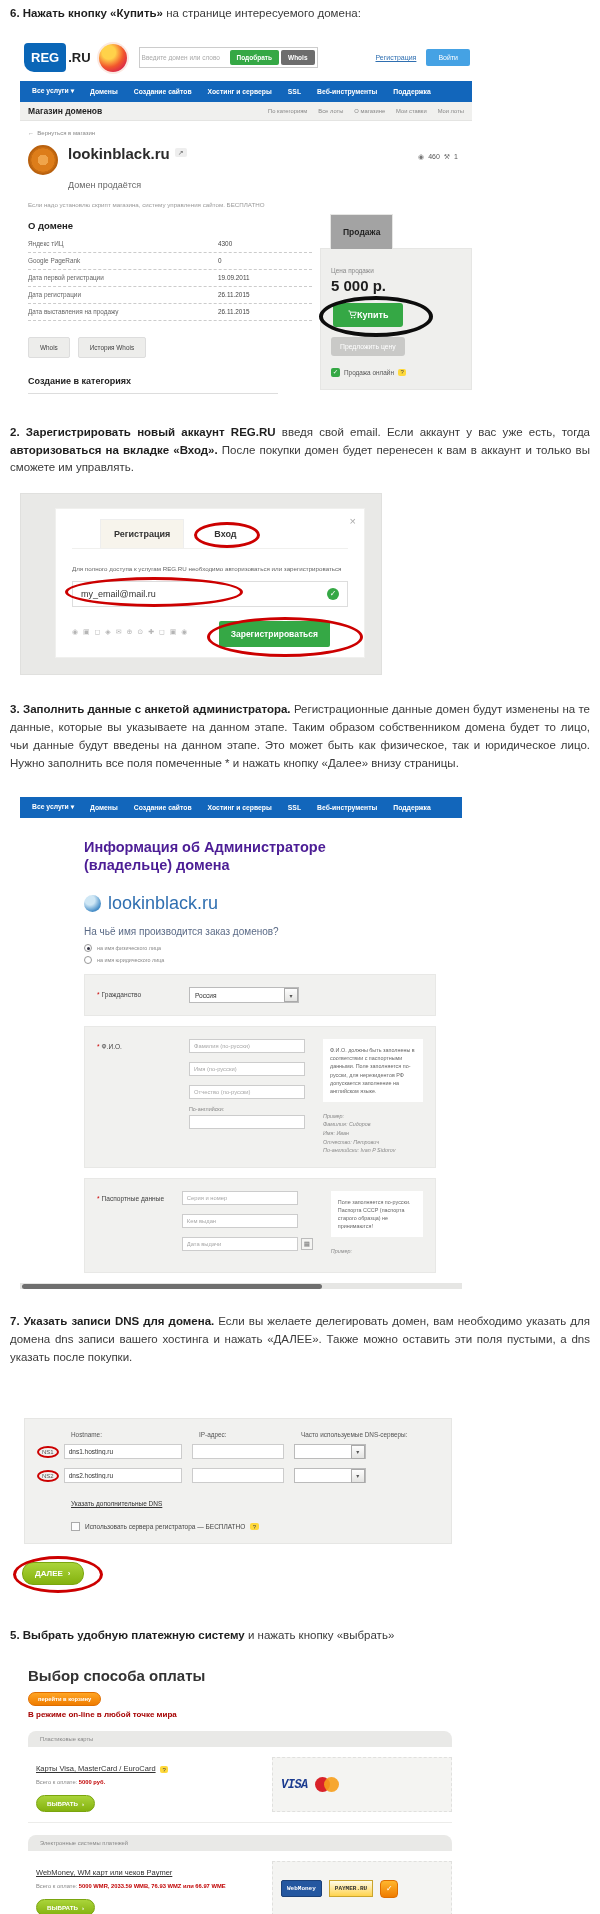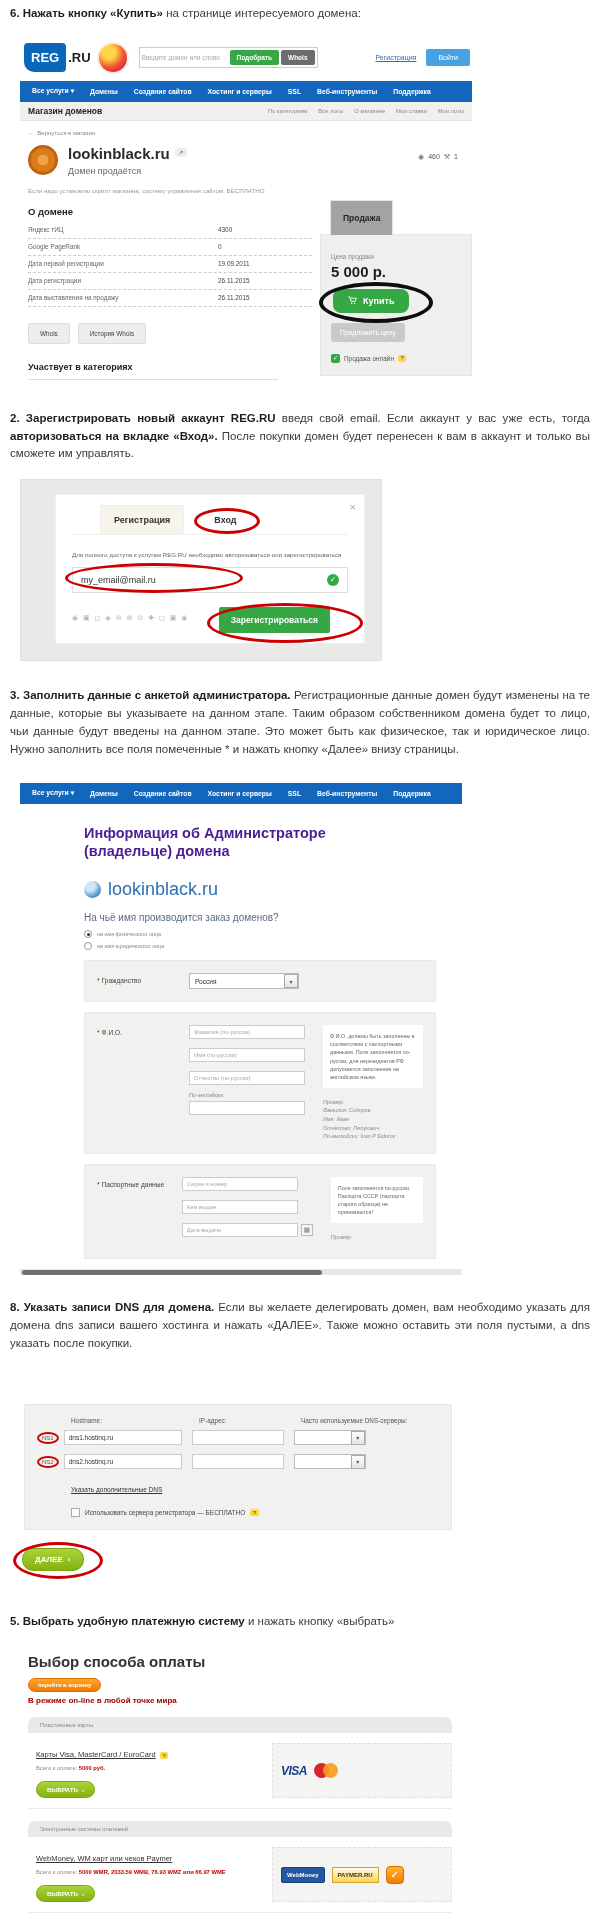--- a/index.html
+++ b/index.html
@@ -24,40 +24,40 @@
 .bluenav{display:flex;background:#1266bb;height:21px;align-items:center;padding:0 4px;white-space:nowrap;overflow:hidden;}
 .bluenav span{font-size:6.8px;font-weight:bold;color:#fff;padding:0 8px;}
 .shopbar{display:flex;align-items:center;background:#f0f0ee;height:19px;padding:0 8px;border-bottom:1px solid #e4e4e2;}
 .shopbar .t{font-size:8.5px;font-weight:bold;color:#222;}
 .shoptabs{margin-left:auto;display:flex;gap:11px;font-size:5.8px;color:#888;}
 .backlink{margin:9px 0 0 8px;font-size:6px;color:#888;}
 .dom-head{display:flex;gap:10px;margin:9px 0 0 8px;position:relative;}
 .globe-orange{width:30px;height:30px;border-radius:50%;background:radial-gradient(circle,#f0a44a 28%,#dd7d1a 30% 62%,#c96d12 64%);border:2px solid #b9610e;}
 .dom-name{font-size:15px;font-weight:bold;color:#2b2b2b;}
 .ext-box{font-size:7px;background:#eee;color:#666;padding:1px 3px;margin-left:5px;vertical-align:4px;border-radius:2px;}
-.dom-status{font-size:9px;color:#666;margin-top:3px;}
+.dom-status{font-size:9px;color:#666;margin-top:17px;}
 .stats{position:absolute;right:14px;top:8px;display:flex;gap:4px;align-items:center;font-size:7px;color:#555;}
 .stats .ic{color:#777;font-size:7px;}
 .promo{margin:11px 0 0 8px;font-size:6.2px;color:#999;}
 .cols{display:flex;margin-top:6px;}
 .leftcol{width:292px;padding-left:8px;}
 .h-about{font-size:9.5px;font-weight:bold;color:#222;margin:6px 0 5px;}
 .trow{display:flex;border-bottom:1px dashed #ccc;padding:4.5px 0;font-size:6.4px;color:#666;}
 .trow .lbl{width:190px;}
 .trow .val{color:#444;}
 .whois-btns{display:flex;gap:8px;margin-top:16px;}
 .btn-gray{background:#ededeb;border:1px solid #ddd;font-size:6.4px;color:#444;padding:6px 11px;border-radius:2px;}
 .h-cats{font-size:9px;font-weight:bold;color:#222;margin-top:18px;padding-bottom:7px;border-bottom:1px solid #ddd;width:250px;}
 .salecol{margin-left:auto;width:152px;}
 .sale-tab{display:inline-block;background:#a3a3a3;border:1px solid #e6e6e4;border-bottom:none;font-size:8.5px;font-weight:bold;color:#222;padding:12px 12px;margin-left:10px;position:relative;z-index:2;}
 .sale-panel{background:#efefed;border:1px solid #e6e6e4;padding:10px 10px 12px;margin-top:-1px;}
 .price-label{font-size:6.4px;color:#888;margin:8px 0 3px;}
 .price{font-size:15px;font-weight:bold;color:#1e1e1e;}
 .buy-wrap{position:relative;margin:9px 0 6px 2px;width:fit-content;}
-.btn-buy{background:#35a845;color:#fff;font-weight:bold;font-size:9px;padding:7px 15px;border-radius:8px;display:flex;align-items:center;gap:6px;}
+.btn-buy{background:#35a845;color:#fff;font-weight:bold;font-size:9px;padding:7px 15px;border-radius:3px;display:flex;align-items:center;gap:0;}
 .ellipse{position:absolute;border-radius:50%;pointer-events:none;}
 .el-buy{left:-14px;top:-7px;width:114px;height:41px;border:4px solid #0d0d0d;}
 .btn-offer{background:#c9c9c7;color:#fff;font-size:6.8px;padding:6px 9px;border-radius:3px;margin:10px 0 12px;width:fit-content;display:flex;gap:4px;align-items:center;}
 .online{font-size:6.4px;color:#555;display:flex;align-items:center;gap:4px;}
 .chk-green{width:9px;height:9px;background:#35a845;color:#fff;font-size:6.5px;border-radius:2px;display:flex;align-items:center;justify-content:center;}
 .qmark{background:#ffd93b;font-size:6px;padding:0.5px 2.5px;border-radius:2px;color:#444;}
 
 .shot2{margin:16px 0 0 20px;width:362px;background:#e9e9e7;border:1px solid #e0e0de;padding:14px 0 16px;}
 .modal{background:#fff;margin:0 16px 0 34px;padding:0 16px 16px;position:relative;border:1px solid #f0f0ee;}
 .mclose{position:absolute;right:8px;top:6px;color:#aaa;font-size:11px;}
@@ -126,21 +126,21 @@
 .pay-title{font-size:15px;font-weight:bold;color:#333;}
 .cart-btn{display:inline-block;background:linear-gradient(#ffa524,#ef7c00);border:1px solid #df6e00;color:#fff;font-size:5.8px;font-weight:bold;padding:3px 9px;border-radius:8px;margin-top:8px;}
 .pay-sub{color:#a50000;font-weight:bold;font-size:8px;margin:4px 0 10px;}
 .pgroup{background:#e9e9e7;border-radius:8px 8px 0 0;font-size:5.8px;color:#888;padding:5px 12px;margin-top:12px;width:424px;}
 .prow{display:flex;padding:10px 0 10px 8px;border-bottom:1px solid #ececea;width:424px;}
 .prow-left{width:222px;}
 .ptitle{font-size:7.5px;color:#333;text-decoration:underline;display:inline;}
 .pamount{font-size:5.8px;color:#888;margin:4px 0 7px;}
 .pamount .red{color:#c00000;font-weight:bold;}
 .btn-select{background:linear-gradient(#aad43a,#84b20f);border:1px solid #7aa50e;color:#fff;font-weight:bold;font-size:6.2px;padding:4px 10px;border-radius:9px;display:inline-flex;align-items:center;gap:4px;}
-.prow-right{margin-left:14px;width:180px;background:#f4f4f2;border:1px dashed #e0e0de;display:flex;align-items:center;gap:7px;padding:8px;}
+.prow-right{margin-left:14px;width:180px;background:#f4f4f2;border:1px dashed #e0e0de;display:flex;align-items:center;gap:7px;padding:8px;font-family:Liberation Mono, monospace;}
 .visa{color:#1a3a8f;font-weight:bold;font-style:italic;font-size:12px;letter-spacing:-0.5px;}
 .mc{width:26px;height:16px;position:relative;}
 .mc i{position:absolute;top:0;width:15px;height:15px;border-radius:50%;}
 .mc .c1{left:0;background:#d9222a;}
 .mc .c2{left:9px;background:#f79e1b;opacity:0.9;}
 .wm{background:#2457a0;color:#fff;font-size:6px;font-weight:bold;padding:4px 5px;border-radius:2px;border:1px solid #1b4078;}
 .paymer{background:linear-gradient(#fffbe8,#ffd34d);border:1px solid #caa52e;font-size:6px;font-weight:bold;color:#333;padding:4px 5px;}
 .ocheck{width:18px;height:18px;border-radius:4px;background:linear-gradient(#ffb62e,#ef7c00);color:#fff;font-size:9px;font-weight:bold;display:flex;align-items:center;justify-content:center;border:1px solid #df6e00;}
 </style>
 </head>
@@ -217,21 +217,21 @@
           <span class="val">26.11.2015</span>
         </div>
       <div class="trow">
           <span class="lbl">Дата выставления на продажу</span>
           <span class="val">26.11.2015</span>
         </div>
       <div class="whois-btns">
         <span class="btn-gray">Whois</span>
         <span class="btn-gray">История Whois</span>
       </div>
-      <div class="h-cats">Участвует в категориях</div>
+      <div class="h-cats">Создание в категориях</div>
     </div>
     <div class="salecol">
       <span class="sale-tab">Продажа</span>
       <div class="sale-panel">
         <div class="price-label">Цена продажи</div>
         <div class="price">5 000 р.</div>
         <div class="buy-wrap">
           <span class="btn-buy">
             <svg width="9" height="9" viewBox="0 0 10 10">
                 <path d="M0.5 1h1.6l1.2 5h4.6l1.3-3.6H3" fill="none" stroke="#fff" stroke-width="1"></path>
@@ -353,21 +353,21 @@
             <div>Пример:</div>
           </div>
       </span>
     </div>
   </div>
   <div class="hscroll">
       <span class="hthumb"></span>
     </div>
 </div>
 
-<p class="step" style="margin-top:24px"><b>8. Указать записи DNS для домена.</b><span> Если вы желаете делегировать домен, вам необходимо указать для домена dns записи вашего хостинга и нажать «ДАЛЕЕ». Также можно оставить эти поля пустыми, а dns указать после покупки.</span></p>
+<p class="step" style="margin-top:24px"><b>7. Указать записи DNS для домена.</b><span> Если вы желаете делегировать домен, вам необходимо указать для домена dns записи вашего хостинга и нажать «ДАЛЕЕ». Также можно оставить эти поля пустыми, а dns указать после покупки.</span></p>
 
 <div class="dns-wrap">
   <div class="dns-panel">
     <div class="dns-head">
       <span class="dh1">Hostname:</span>
       <span class="dh2">IP-адрес:</span>
       <span class="dh3">Часто используемые DNS-серверы:</span>
     </div>
     <div class="dns-row">
       <span class="nslabel">NS1</span>

